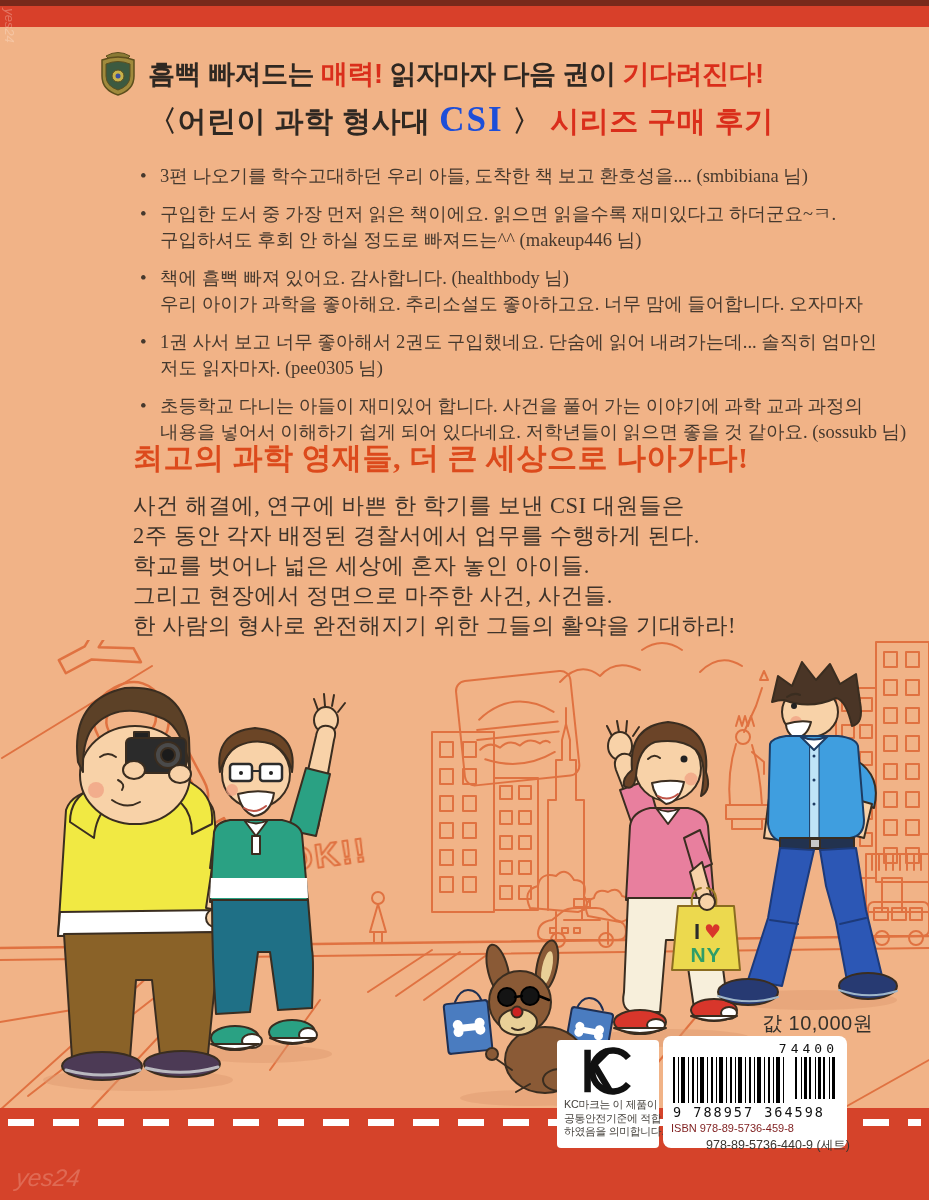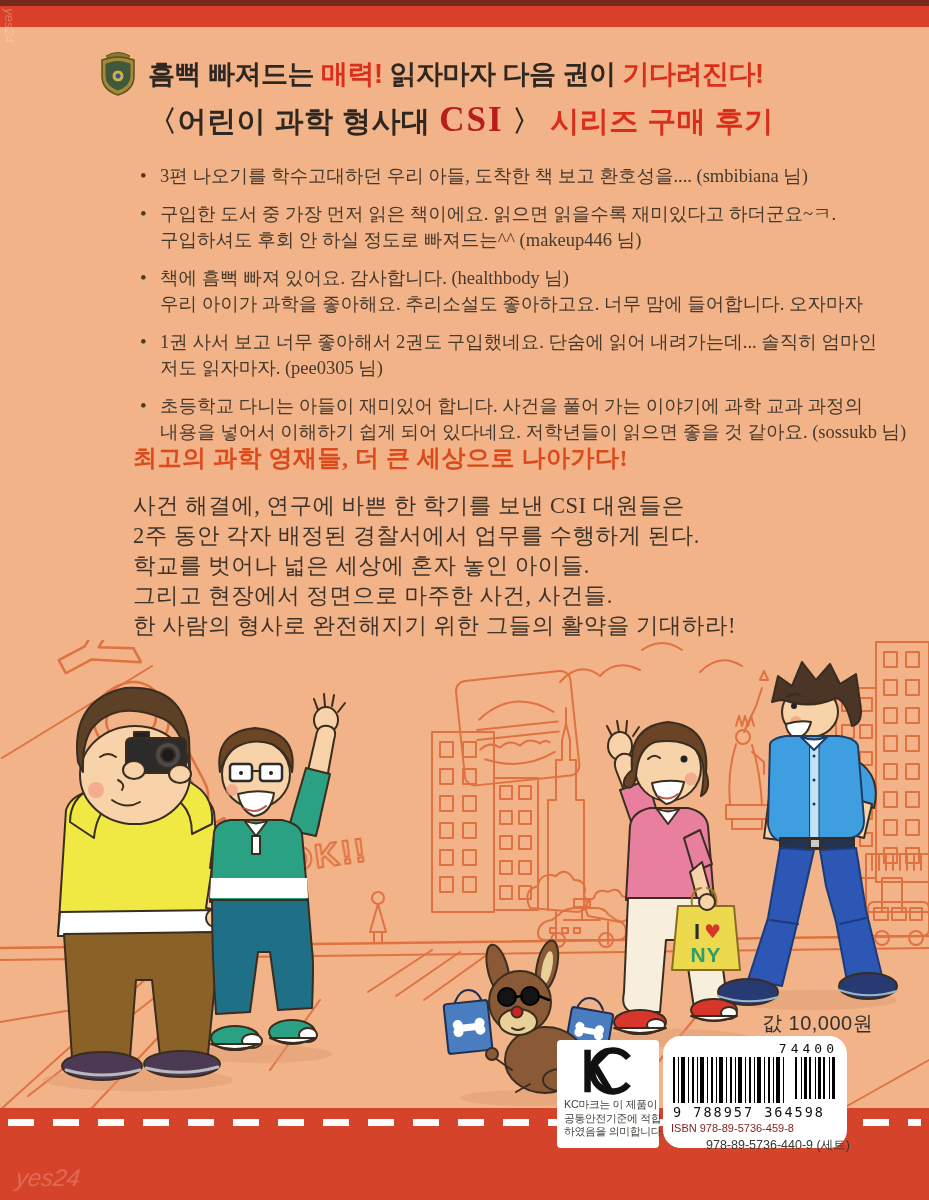--- a/index.html
+++ b/index.html
@@ -12,52 +12,52 @@
   .wm{position:absolute;color:rgba(255,240,230,0.30);font-style:italic;pointer-events:none;}
   .wm-top{left:-8px;top:18px;font-size:13px;transform:rotate(90deg);}
   .wm-bottom{left:16px;top:1164px;font-size:24px;transform:skewX(-8deg);color:rgba(255,225,210,0.25);}
   
   .badge{position:absolute;left:98px;top:50px;width:40px;height:46px;}
   .h-line1{position:absolute;left:148px;top:56px;font-size:27px;font-weight:bold;color:#2f2822;
            letter-spacing:-0.5px;white-space:nowrap;text-align:center;}
   .h-line1 .red{color:#da2e1b;}
   .h-line2{position:absolute;left:148px;top:100px;font-size:29px;font-weight:bold;color:#2f2822;
            letter-spacing:0.5px;white-space:nowrap;}
-  .h-line2 .csi{color:#b91c1c;font-family:"Liberation Serif",serif;font-size:35px;letter-spacing:2px;}
+  .h-line2 .csi{color:#1d4ed8;font-family:"Liberation Serif",serif;font-size:35px;letter-spacing:2px;}
   .h-line2 .red{color:#da2e1b;}
   
   .reviews{position:absolute;left:127px;top:152px;width:760px;list-style:none;margin:11px;padding:0;font-family:Liberation Serif, serif;}
   .reviews li{position:relative;padding-left:22px;margin-bottom:12px;color:#46392e;font-size:18.5px;
               line-height:26px;}
   .reviews li::before{content:"\2022";position:absolute;left:2px;top:0;color:#46392e;font-size:19px;}
   .reviews .rline{white-space:nowrap;}
   
   .promo{position:absolute;left:133px;top:441px;}
-  .promo-heading{font-family:"Liberation Serif",serif;font-size:24px;font-weight:bold;color:#dc4a1c;
+  .promo-heading{font-family:"Liberation Serif",serif;font-size:30px;font-weight:bold;color:#dc4a1c;
                  letter-spacing:0.5px;line-height:34px;margin-bottom:16px;white-space:nowrap;}
   .promo-line{font-family:"Liberation Serif",serif;font-size:22.5px;color:#3e332a;line-height:30px;
               letter-spacing:0.5px;white-space:nowrap;}
   
   .scene{position:absolute;left:0;top:640px;width:929px;height:470px;}
   
   .band{position:absolute;left:0;top:1108px;width:100%;height:92px;background:#d5432a;}
   .band-dash{position:absolute;left:8px;top:1119px;width:913px;height:7px;
              background:repeating-linear-gradient(90deg,#ffffff 0 26px,rgba(255,255,255,0) 26px 45px);}
   
   .price{position:absolute;left:762px;top:1010px;font-size:20px;color:#33302b;letter-spacing:0.5px;
          white-space:nowrap;}
   
   .kc-box{position:absolute;left:557px;top:1040px;width:102px;height:108px;background:#ffffff;
           border-radius:4px;z-index:3;}
   .kc-logo{display:block;margin:5px auto 1px auto;}
   .kc-caption{font-size:10.8px;line-height:13.5px;color:#45413c;padding:0 7px;letter-spacing:-0.3px;
               white-space:nowrap;}
   
   .bc-box{position:absolute;left:663px;top:1036px;width:184px;height:112px;background:#ffffff;
-          border-radius:18px;z-index:3;}
+          border-radius:8px;z-index:3;}
   .bc-addon-num{position:absolute;top:5px;right:9px;font-family:"DejaVu Sans Mono",monospace;
                 font-size:13px;letter-spacing:4px;color:#111;}
   .bc-bars-main{position:absolute;left:10px;top:21px;width:112px;height:46px;
      background:repeating-linear-gradient(90deg,#000 0 2px,#fff 2px 5px,#000 5px 6px,#fff 6px 8px,
                 #000 8px 12px,#fff 12px 15px,#000 15px 16px,#fff 16px 19px);}
   .bc-bars-addon{position:absolute;left:132px;top:21px;width:42px;height:42px;
      background:repeating-linear-gradient(90deg,#000 0 2px,#fff 2px 6px,#000 6px 7px,#fff 7px 9px,
                 #000 9px 12px,#fff 12px 14px);}
   .bc-number{position:absolute;left:10px;top:68px;font-family:"DejaVu Sans Mono",monospace;
              font-size:13.5px;letter-spacing:2px;color:#111;white-space:nowrap;}

